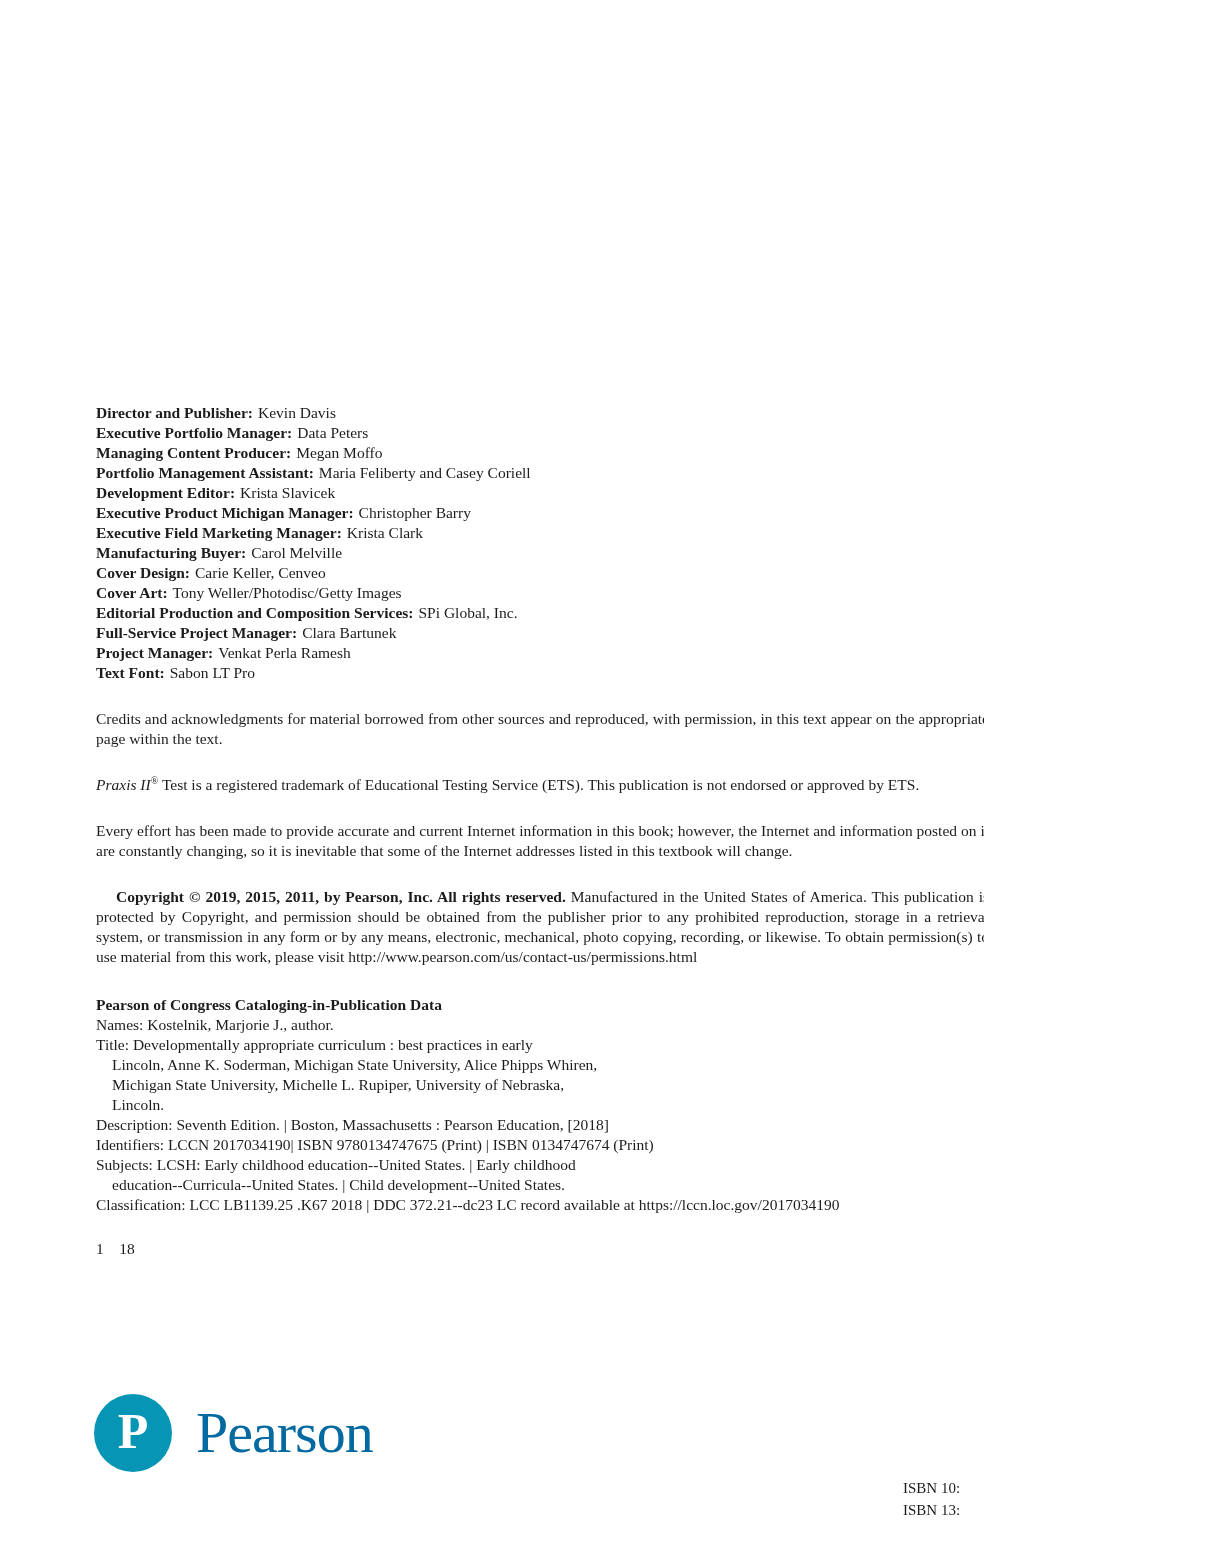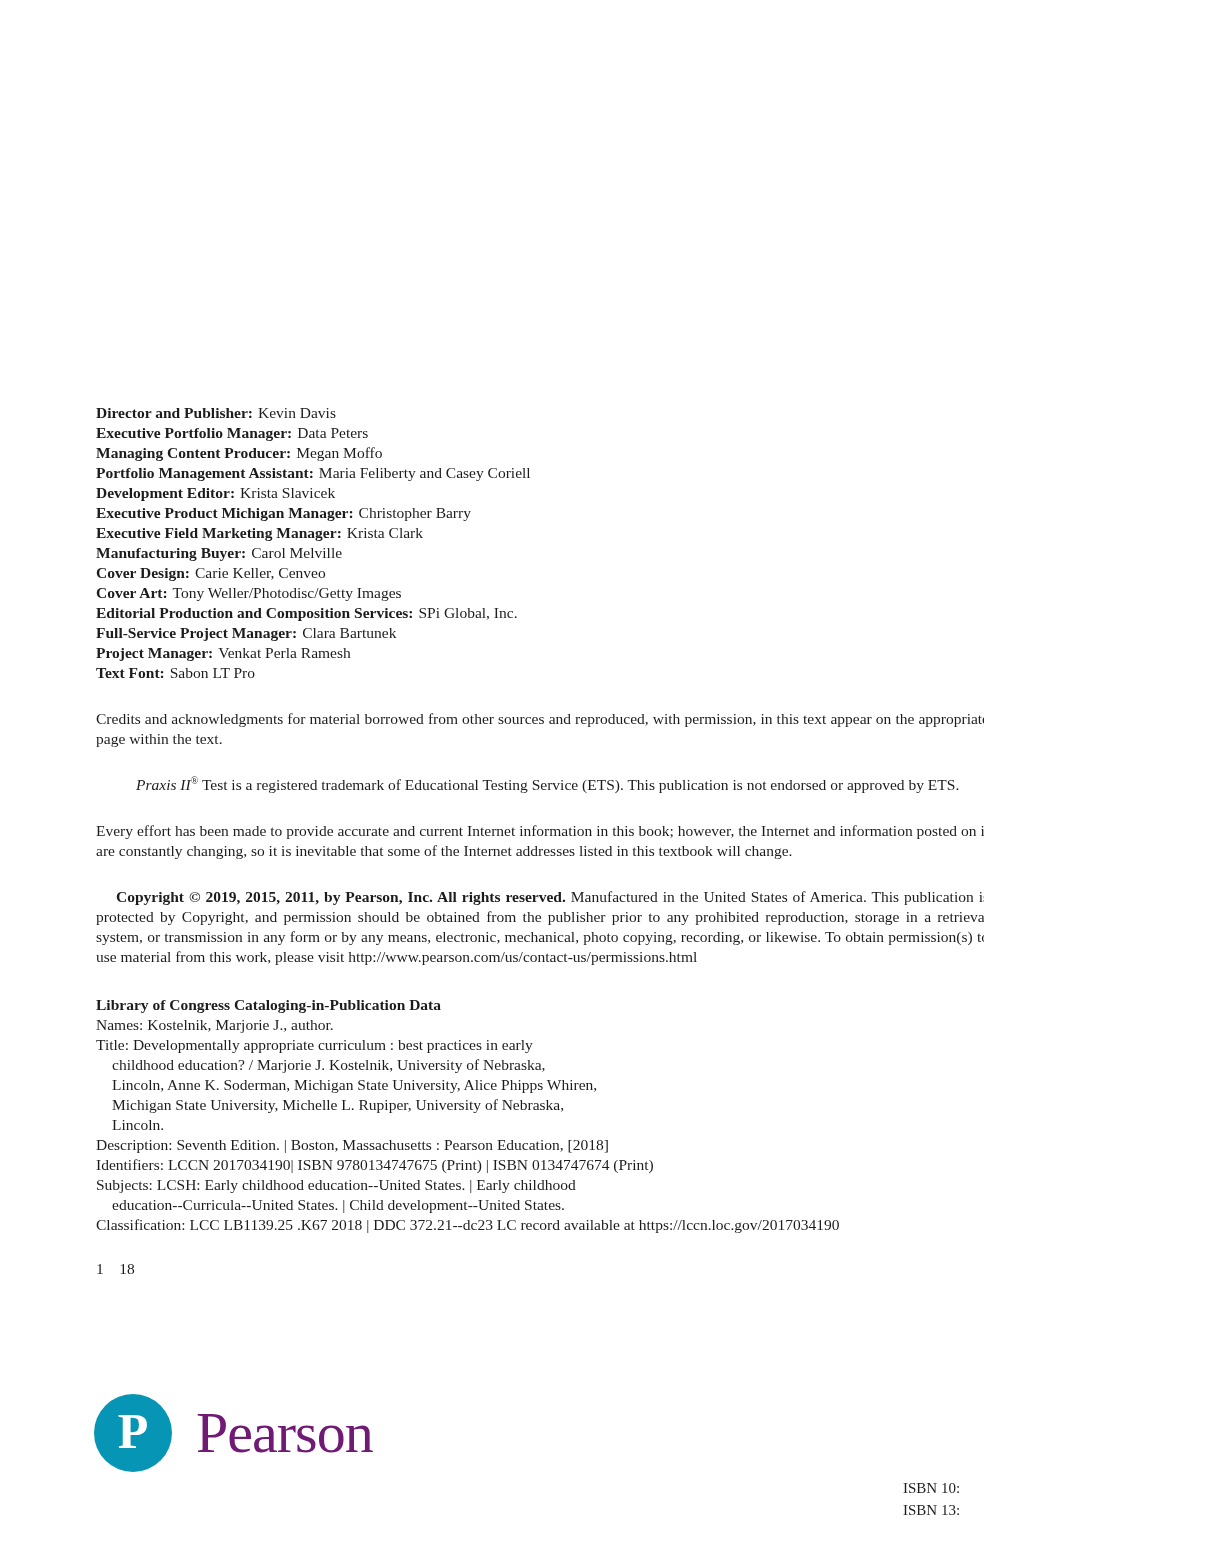--- a/index.html
+++ b/index.html
@@ -27,21 +27,21 @@
     line-height: 20px;
   }
   .credit-line { white-space: nowrap; }
   .credit-line .lbl { font-weight: bold; margin-right: 5px; }
   .para {
     text-align: justify;
     margin-top: 26px;
   }
   .para.copyright { text-indent: 20px; }
   .bold { font-weight: bold; margin-top: 29px; }
-  .ital { font-style: italic; margin-left: 40px; }
+  .ital { font-style: italic; }
   sup { font-size: 10px; line-height: 0; }
   .lc-heading {
     font-weight: bold;
     margin-top: 28px;
   }
   .lc-block { }
   .lc-line { }
   .lc-line.indent { padding-left: 16px; }
   .print-code {
     margin-top: 24px;
@@ -67,21 +67,21 @@
     color: #ffffff;
     font-family: "Liberation Serif", serif;
     font-weight: bold;
     font-size: 50px;
     line-height: 1;
     transform: translateY(-2px);
   }
   .wordmark {
     font-family: "Liberation Serif", "DejaVu Serif", serif;
     font-size: 58px;
-    color: #701a75;
+    color: #0369a1;
     letter-spacing: -1px;
     line-height: 1;
   }
   .isbn-block {
     position: absolute;
     left: 903px;
     top: 1477px;
     width: 208px;
     font-size: 15px;
     line-height: 22px;
@@ -116,26 +116,25 @@
     </div>
 
     <p class="para">Credits and acknowledgments for material borrowed from other sources and reproduced, with permission, in this text appear on the appropriate page within the text.</p>
 
     <p class="para"><span class="ital">Praxis II</span><sup>®</sup><span> Test is a registered trademark of Educational Testing Service (ETS). This publication is not endorsed or approved by ETS.</span></p>
 
     <p class="para">Every effort has been made to provide accurate and current Internet information in this book; however, the Internet and information posted on it are constantly changing, so it is inevitable that some of the Internet addresses listed in this textbook will change.</p>
 
     <p class="para copyright"><span class="bold">Copyright © 2019, 2015, 2011, by Pearson, Inc. All rights reserved.</span><span> Manufactured in the United States of America. This publication is protected by Copyright, and permission should be obtained from the publisher prior to any prohibited reproduction, storage in a retrieval system, or transmission in any form or by any means, electronic, mechanical, photo copying, recording, or likewise. To obtain permission(s) to use material from this work, please visit http://www.pearson.com/us/contact-us/permissions.html</span></p>
 
-    <div class="lc-heading">Library of Congress Cataloging-in-Publication Data</div>
+    <div class="lc-heading">Pearson of Congress Cataloging-in-Publication Data</div>
 
     <div class="lc-block">
       <div class="lc-line">Names: Kostelnik, Marjorie J., author.</div>
       <div class="lc-line">Title: Developmentally appropriate curriculum : best practices in early</div>
-      <div class="lc-line indent">childhood education? / Marjorie J. Kostelnik, University of Nebraska,</div>
       <div class="lc-line indent">Lincoln, Anne K. Soderman, Michigan State University, Alice Phipps Whiren,</div>
       <div class="lc-line indent">Michigan State University, Michelle L. Rupiper, University of Nebraska,</div>
       <div class="lc-line indent">Lincoln.</div>
       <div class="lc-line">Description: Seventh Edition. | Boston, Massachusetts : Pearson Education, [2018]</div>
       <div class="lc-line">Identifiers: LCCN 2017034190| ISBN 9780134747675 (Print) | ISBN 0134747674 (Print)</div>
       <div class="lc-line">Subjects: LCSH: Early childhood education--United States. | Early childhood</div>
       <div class="lc-line indent">education--Curricula--United States. | Child development--United States.</div>
       <div class="lc-line">Classification: LCC LB1139.25 .K67 2018 | DDC 372.21--dc23 LC record available at https://lccn.loc.gov/2017034190</div>
     </div>
 

